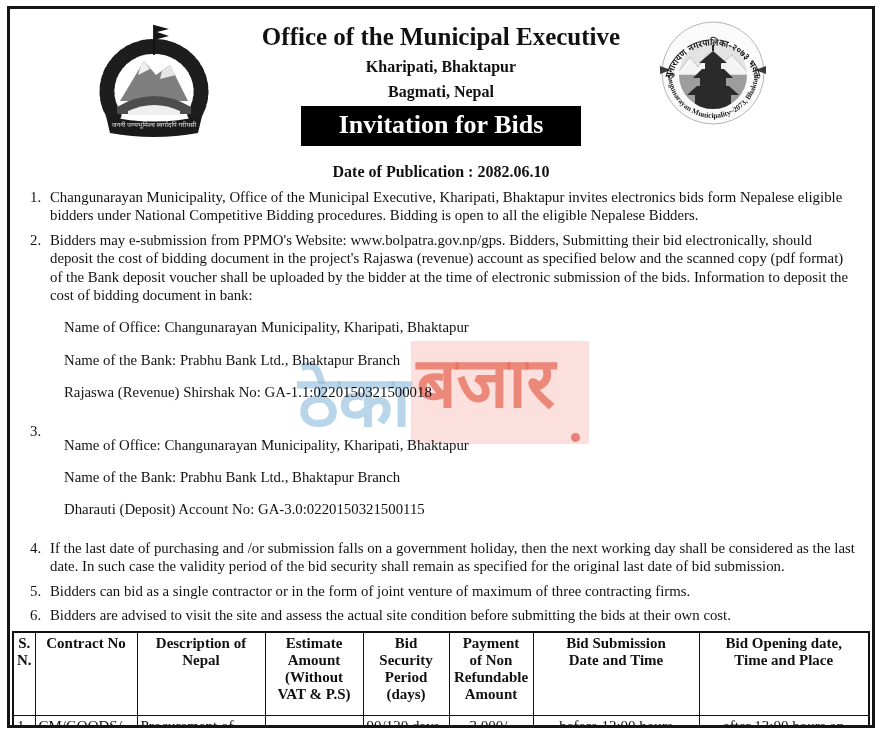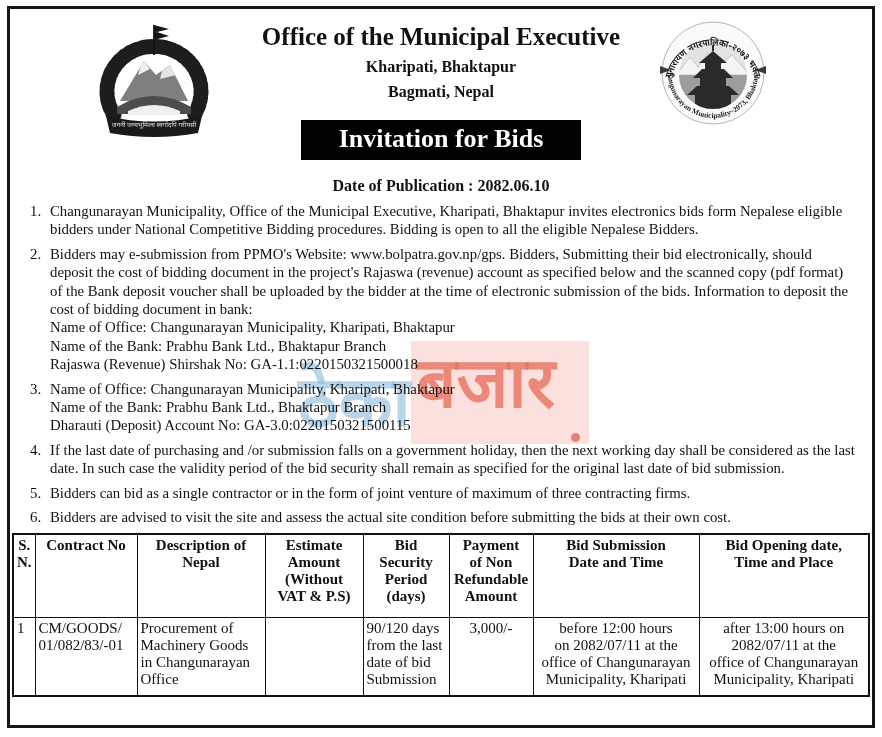--- a/index.html
+++ b/index.html
@@ -6,30 +6,30 @@
   body{width:882px;height:737px;overflow:hidden;font-family:"Liberation Serif","DejaVu Serif",serif;color:#111;}
   .page{position:relative;margin:6px auto 0;width:868px;height:722px;border:3px solid #151515;box-sizing:border-box;background:#fff;overflow:hidden;}
 
   
   .header{position:relative;padding-top:11px;text-align:center;}
   .logo-left{position:absolute;left:78px;top:10px;width:132px;height:128px;}
   .logo-right{position:absolute;right:84px;top:4px;width:150px;height:120px;}
   .muni-name{font-size:27px;font-weight:bold;line-height:31px;}
   .office-name{font-size:25px;font-weight:bold;line-height:31px;margin-top:1px;}
   .addr{font-size:16px;font-weight:bold;line-height:20px;margin-top:5px;}
-  .banner-wrap{margin-top:18px;}
+  .banner-wrap{margin-top:4px;}
   .banner{display:inline-block;background:#000;color:#fff;font-size:26px;font-weight:bold;padding:4px 38px 6px 38px;}
   .pubdate{font-size:16px;font-weight:bold;margin-top:17px;}
 
   
   .notices{margin:7px 14px 0 14px;}
   .notice{display:flex;margin-bottom:6px;font-size:14.8px;line-height:18.4px;}
   .notice .num{flex:0 0 26px;padding-left:6px;box-sizing:border-box;}
   .notice .body{flex:1;}
-  .sub{margin:0;}
+  .sub{margin:14px;}
 
   
   table.bids{border-collapse:collapse;margin:4px auto 0;width:856px;table-layout:fixed;border:2.5px solid #111;}
   table.bids th,table.bids td{border:1.5px solid #111;vertical-align:top;white-space:pre-line;padding:2px 3px;font-size:15px;box-sizing:border-box;overflow:hidden;}
   table.bids th{font-weight:bold;text-align:center;height:84px;}
   table.bids td{height:78px;}
   td.al{text-align:left;} td.ac{text-align:center;}
   th.sn{text-align:left;padding-left:4px;}
 
   

